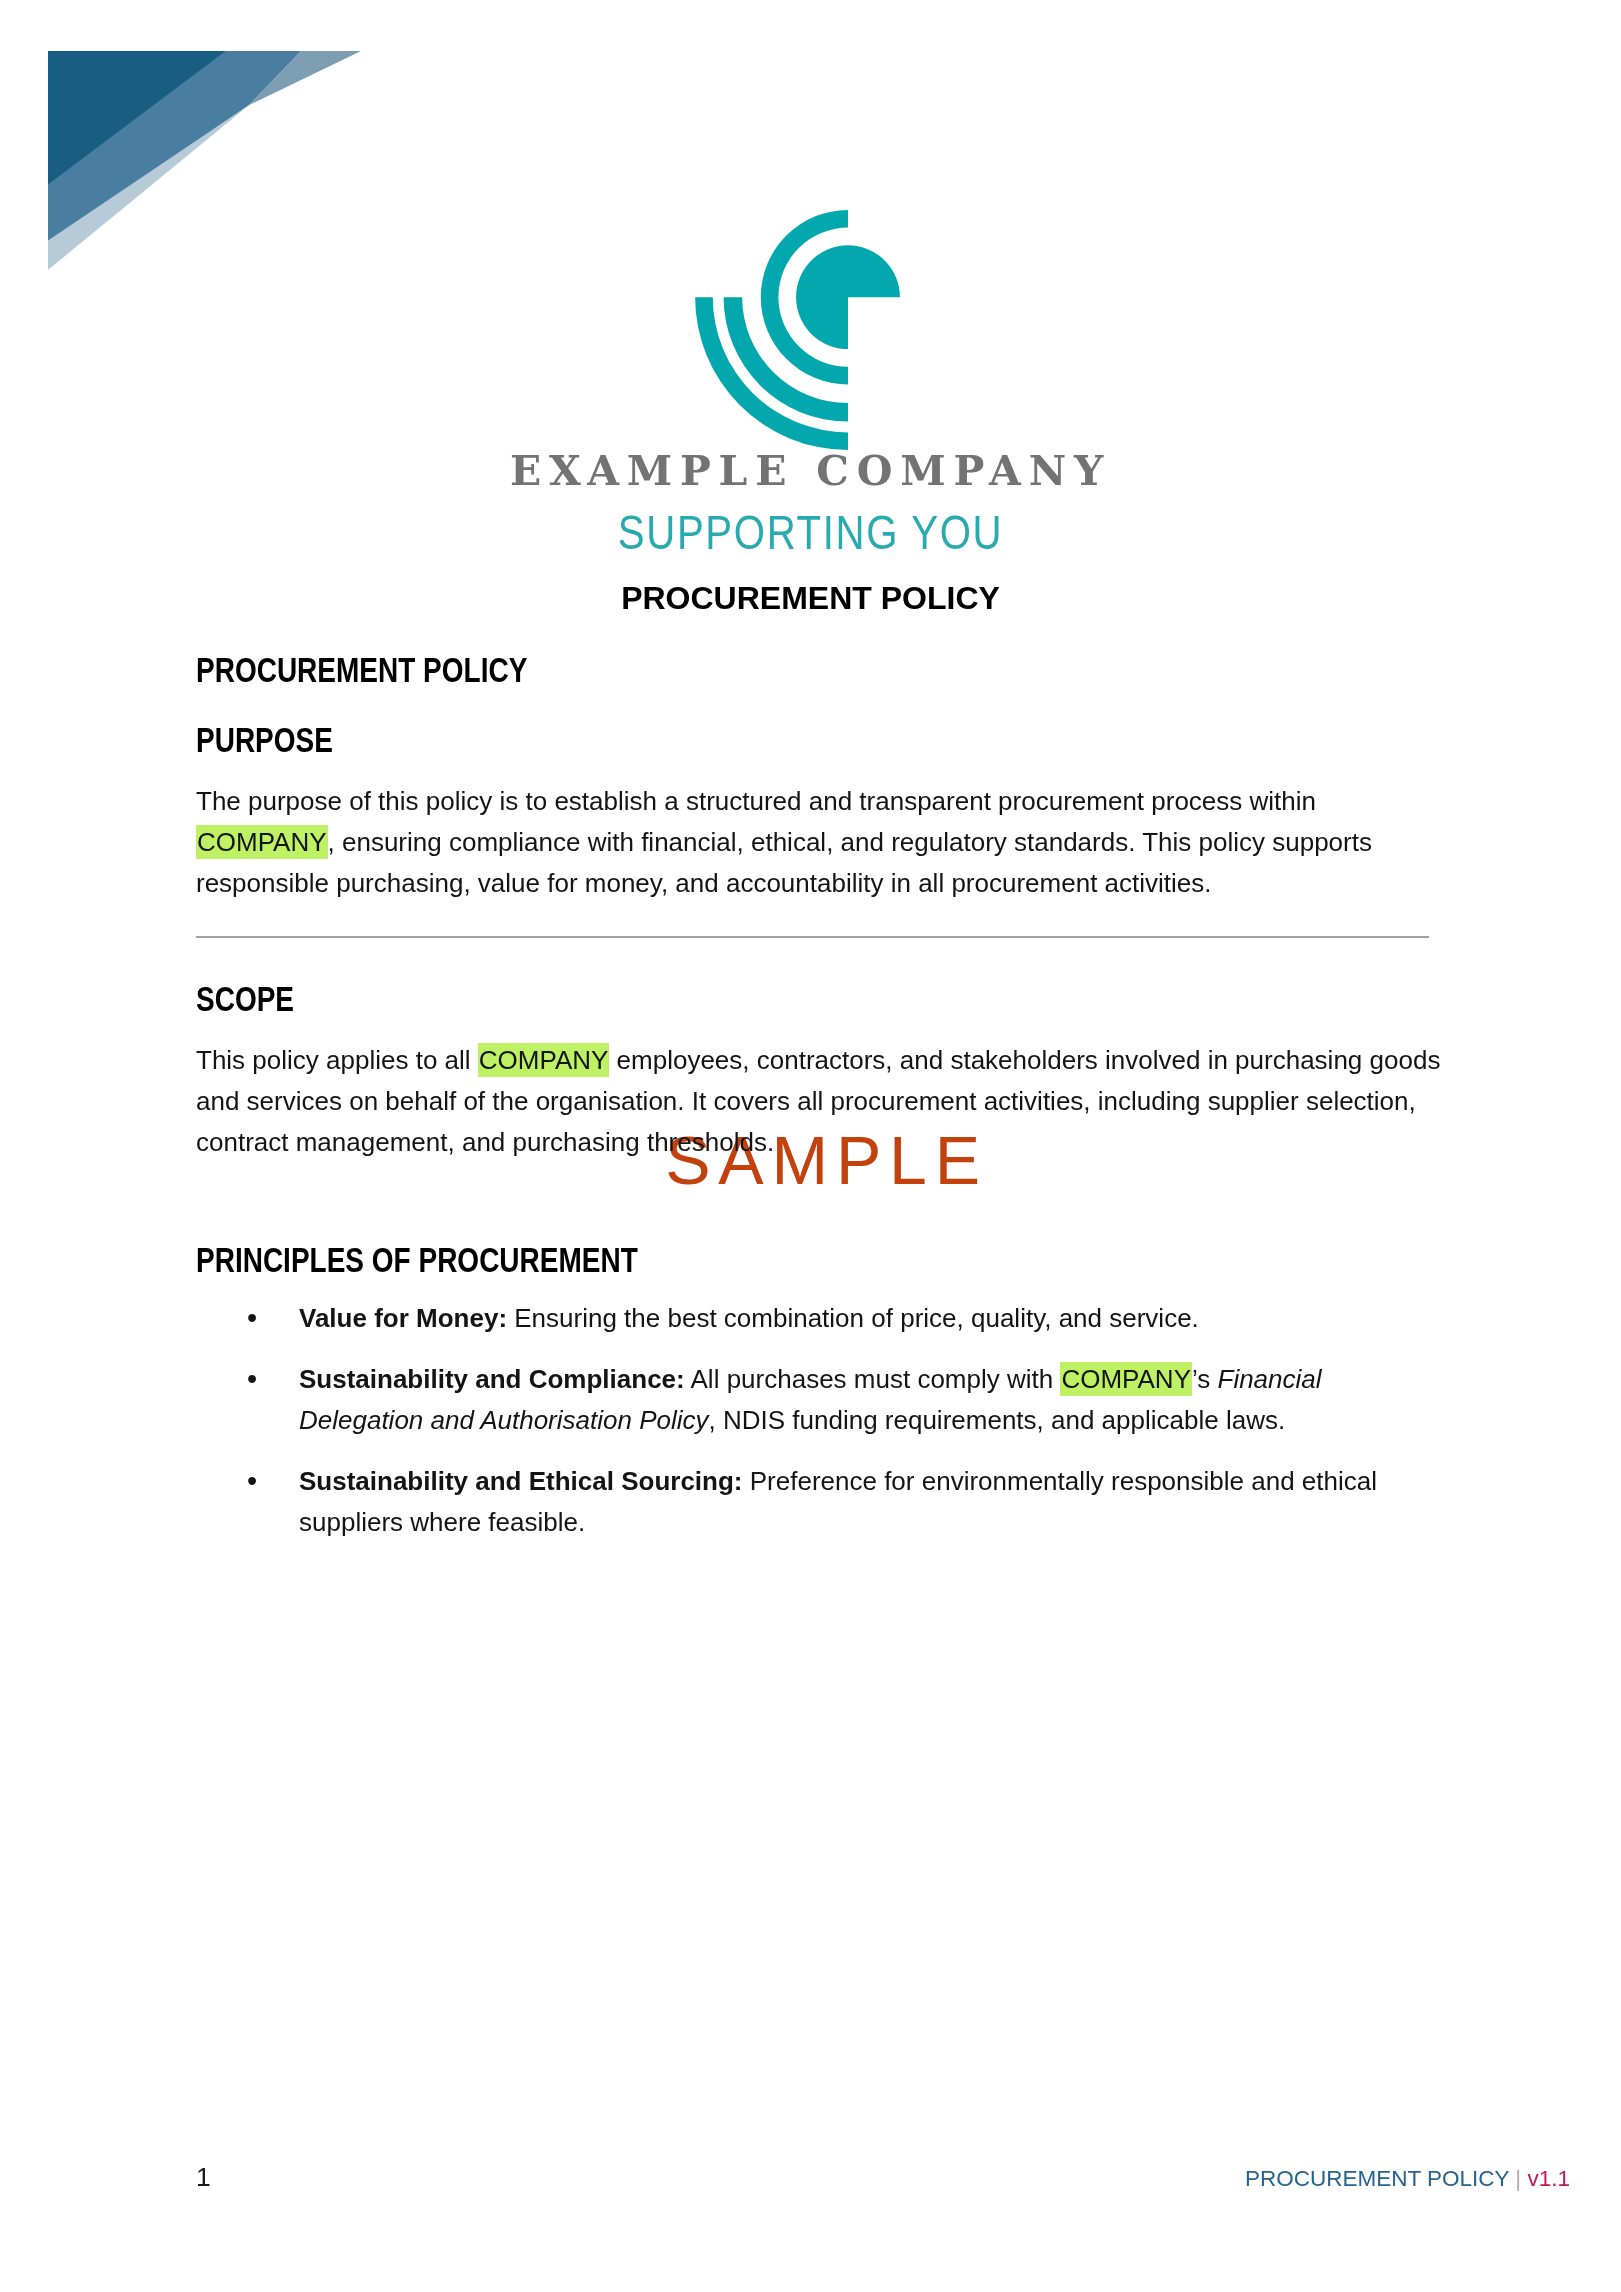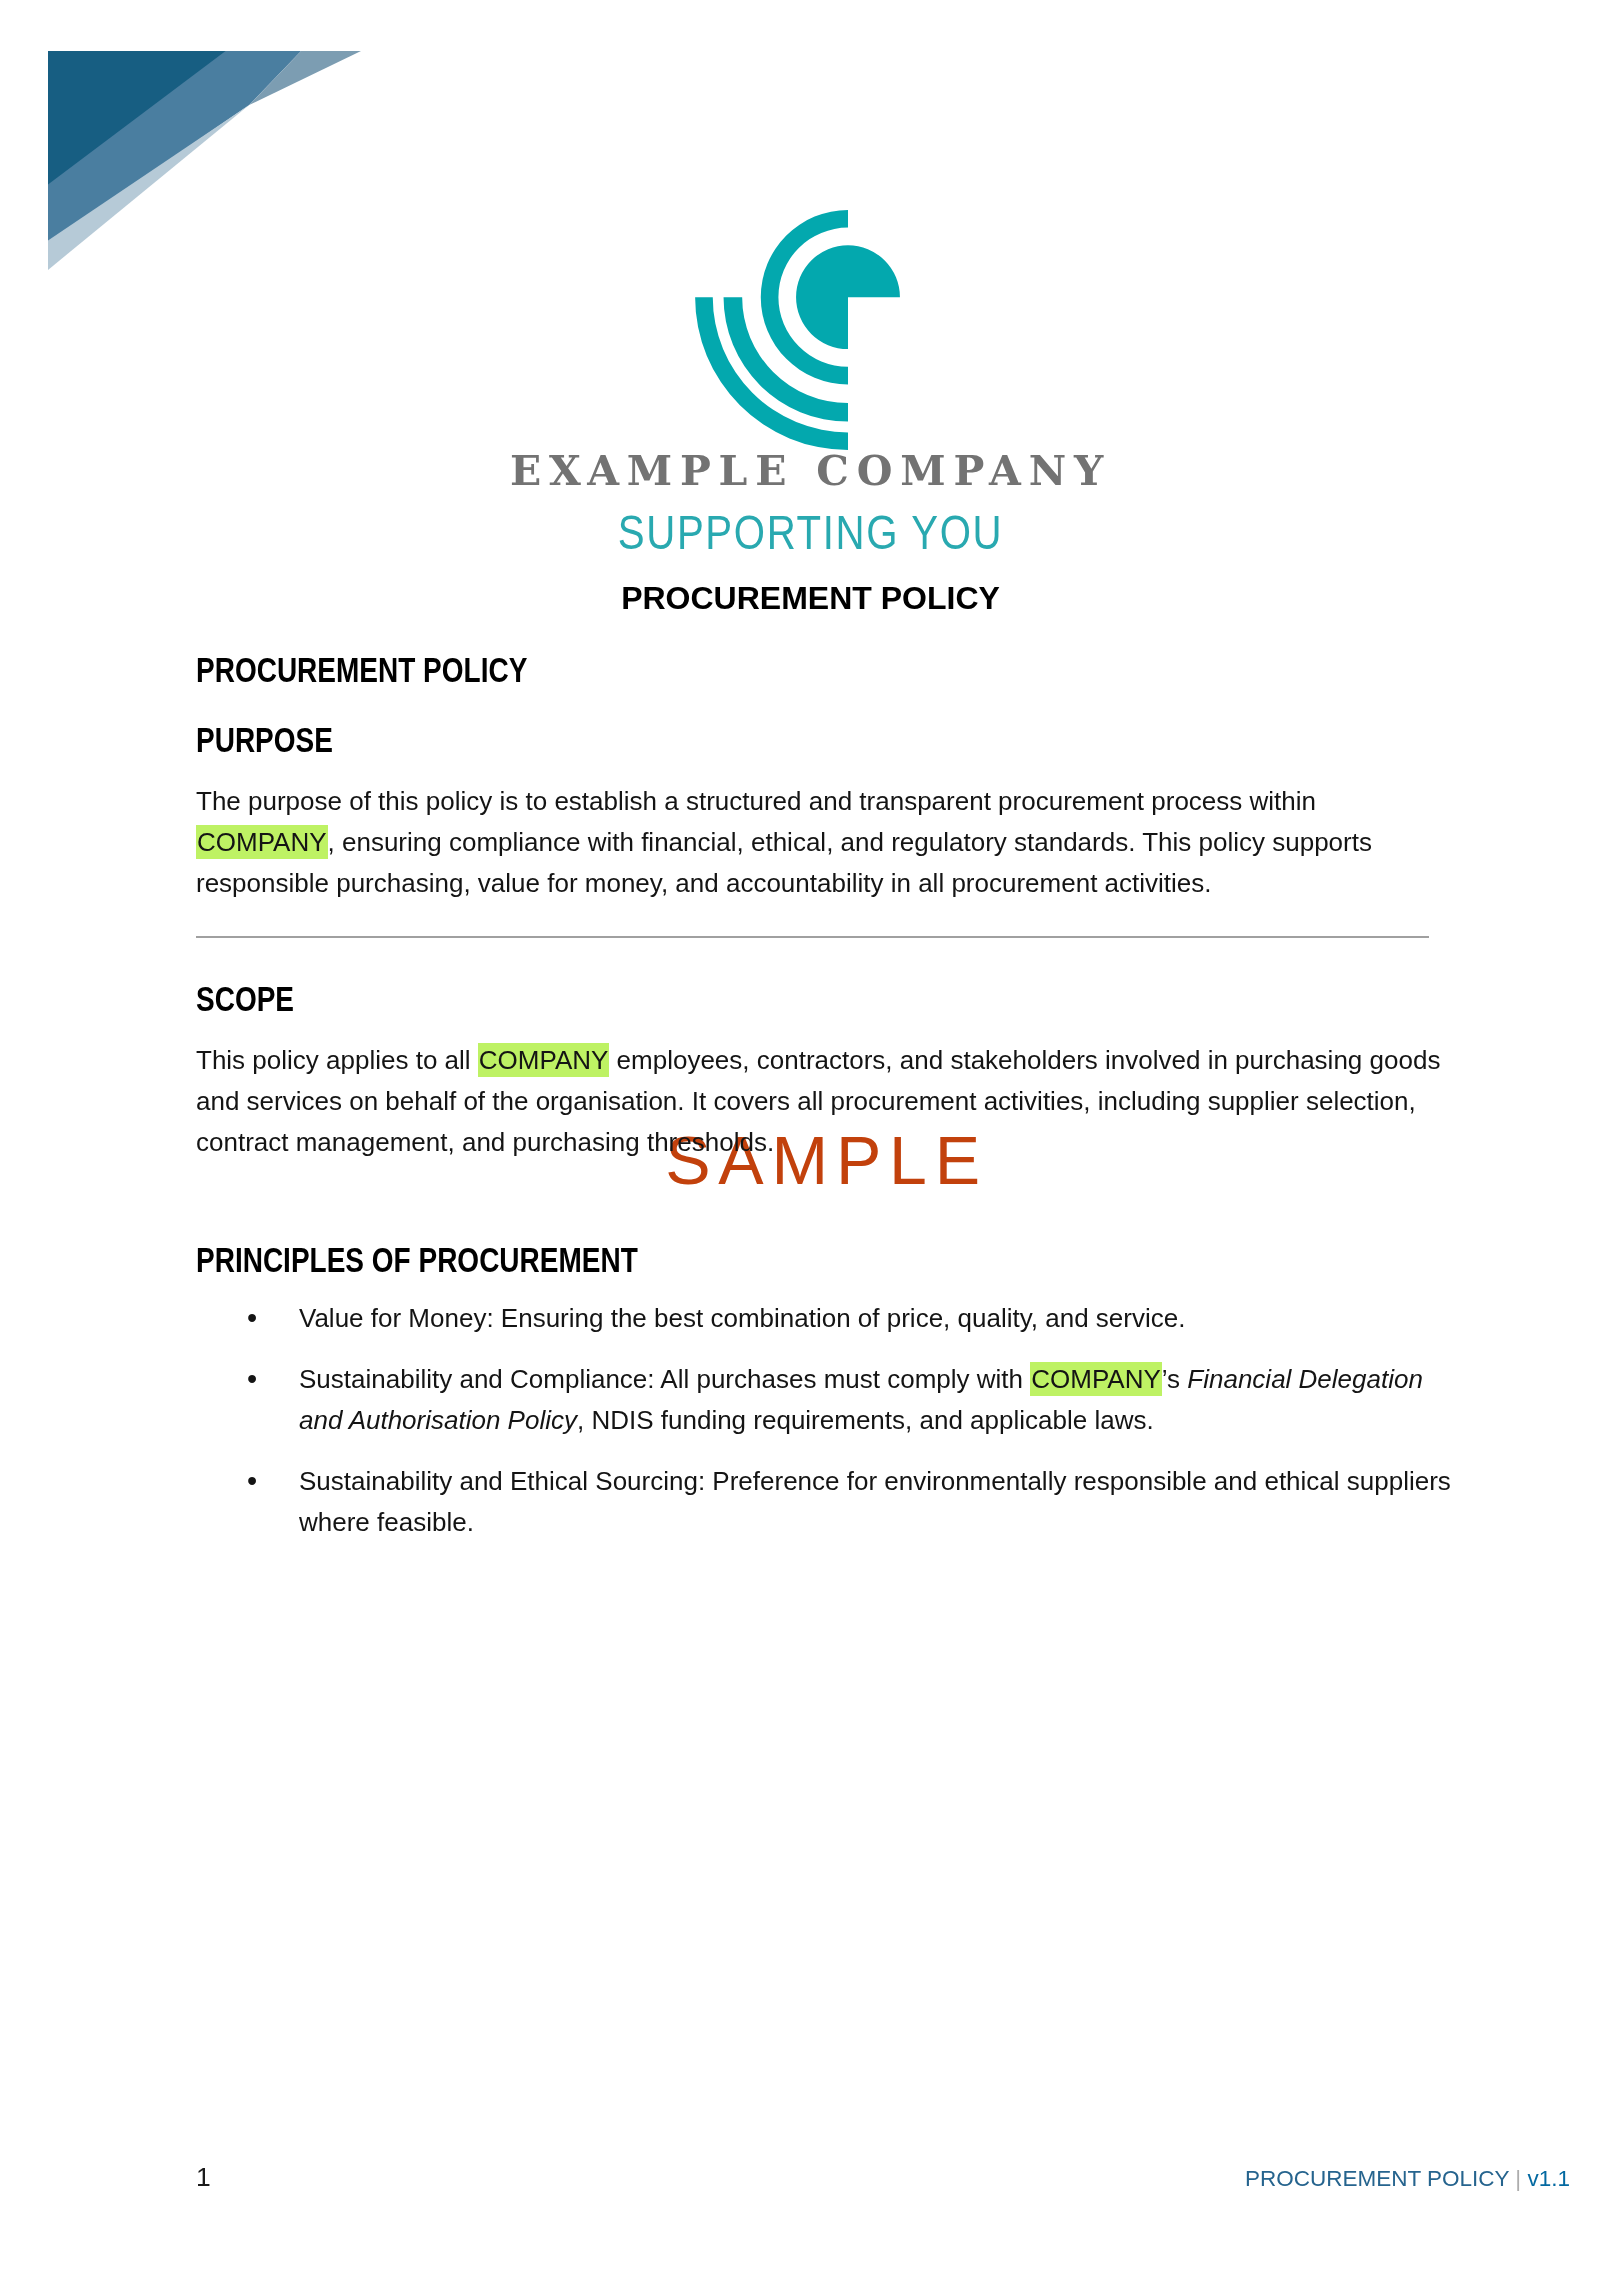--- a/index.html
+++ b/index.html
@@ -58,42 +58,42 @@
     position:relative;
     padding-left:103px;
     font-size:26px;line-height:41px;
     margin-bottom:19.6px;
   }
   ul.principles li::before{
     content:"\2022";
     position:absolute;left:51px;top:0;
     font-size:29px;
   }
-  ul.principles b{font-weight:400;}
+  ul.principles b{font-weight:700;}
   .it{font-style:italic;}
   
   .watermark{
     position:absolute;left:0;top:1121px;width:100%;
     text-align:center;z-index:0;
     font-size:68px;letter-spacing:7.8px;font-weight:400;
     color:#c2410c;
     margin-left:16px;
   }
   
   .footer-page-num{
     position:absolute;left:196px;top:2162px;
     font-size:26.5px;color:#1a1a1a;
   }
   .footer-right{
     position:absolute;right:51px;top:2166px;
     font-size:22.5px;white-space:nowrap;
   }
   .f-doc{color:#26648E;}
   .f-sep{color:#ADADAD;}
-  .f-ver{color:#0369a1;text-align:center;}
+  .f-ver{color:#be185d;text-align:center;}
 </style>
 </head>
 <body>
 
 <div class="page">
 
   <svg class="corner" viewBox="0 0 319 223" aria-hidden="true">
     <polygon points="0,0 258,0 205,55 0,196" fill="#4A7EA0"></polygon>
     <polygon points="0,0 181,0 0,136" fill="#175E82"></polygon>
     <polygon points="258,0 319,0 205,55" fill="#7C9DB2"></polygon>

